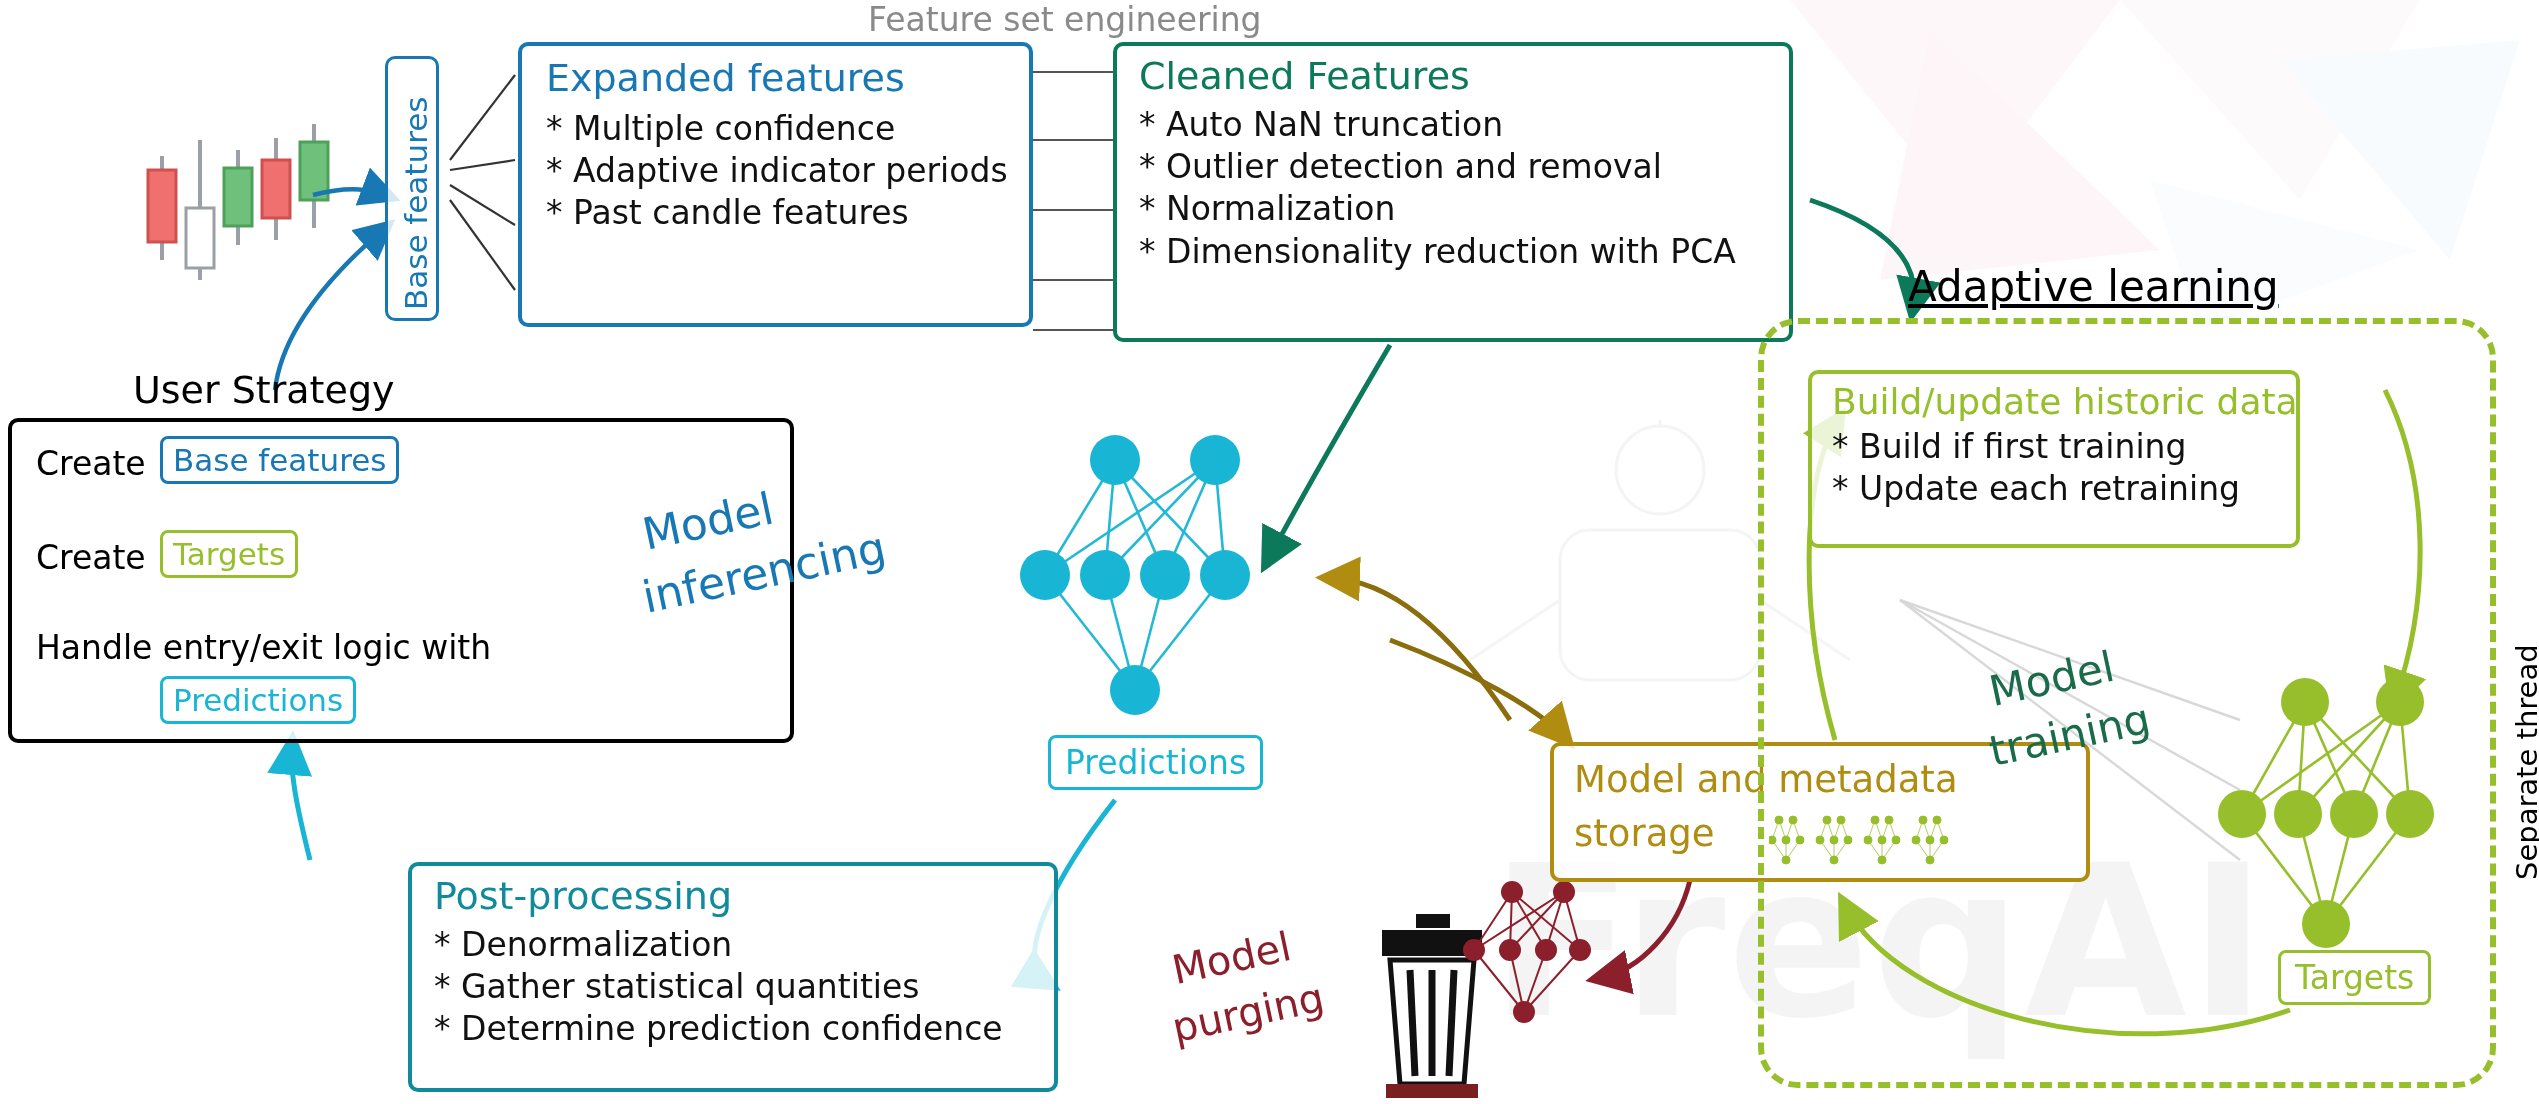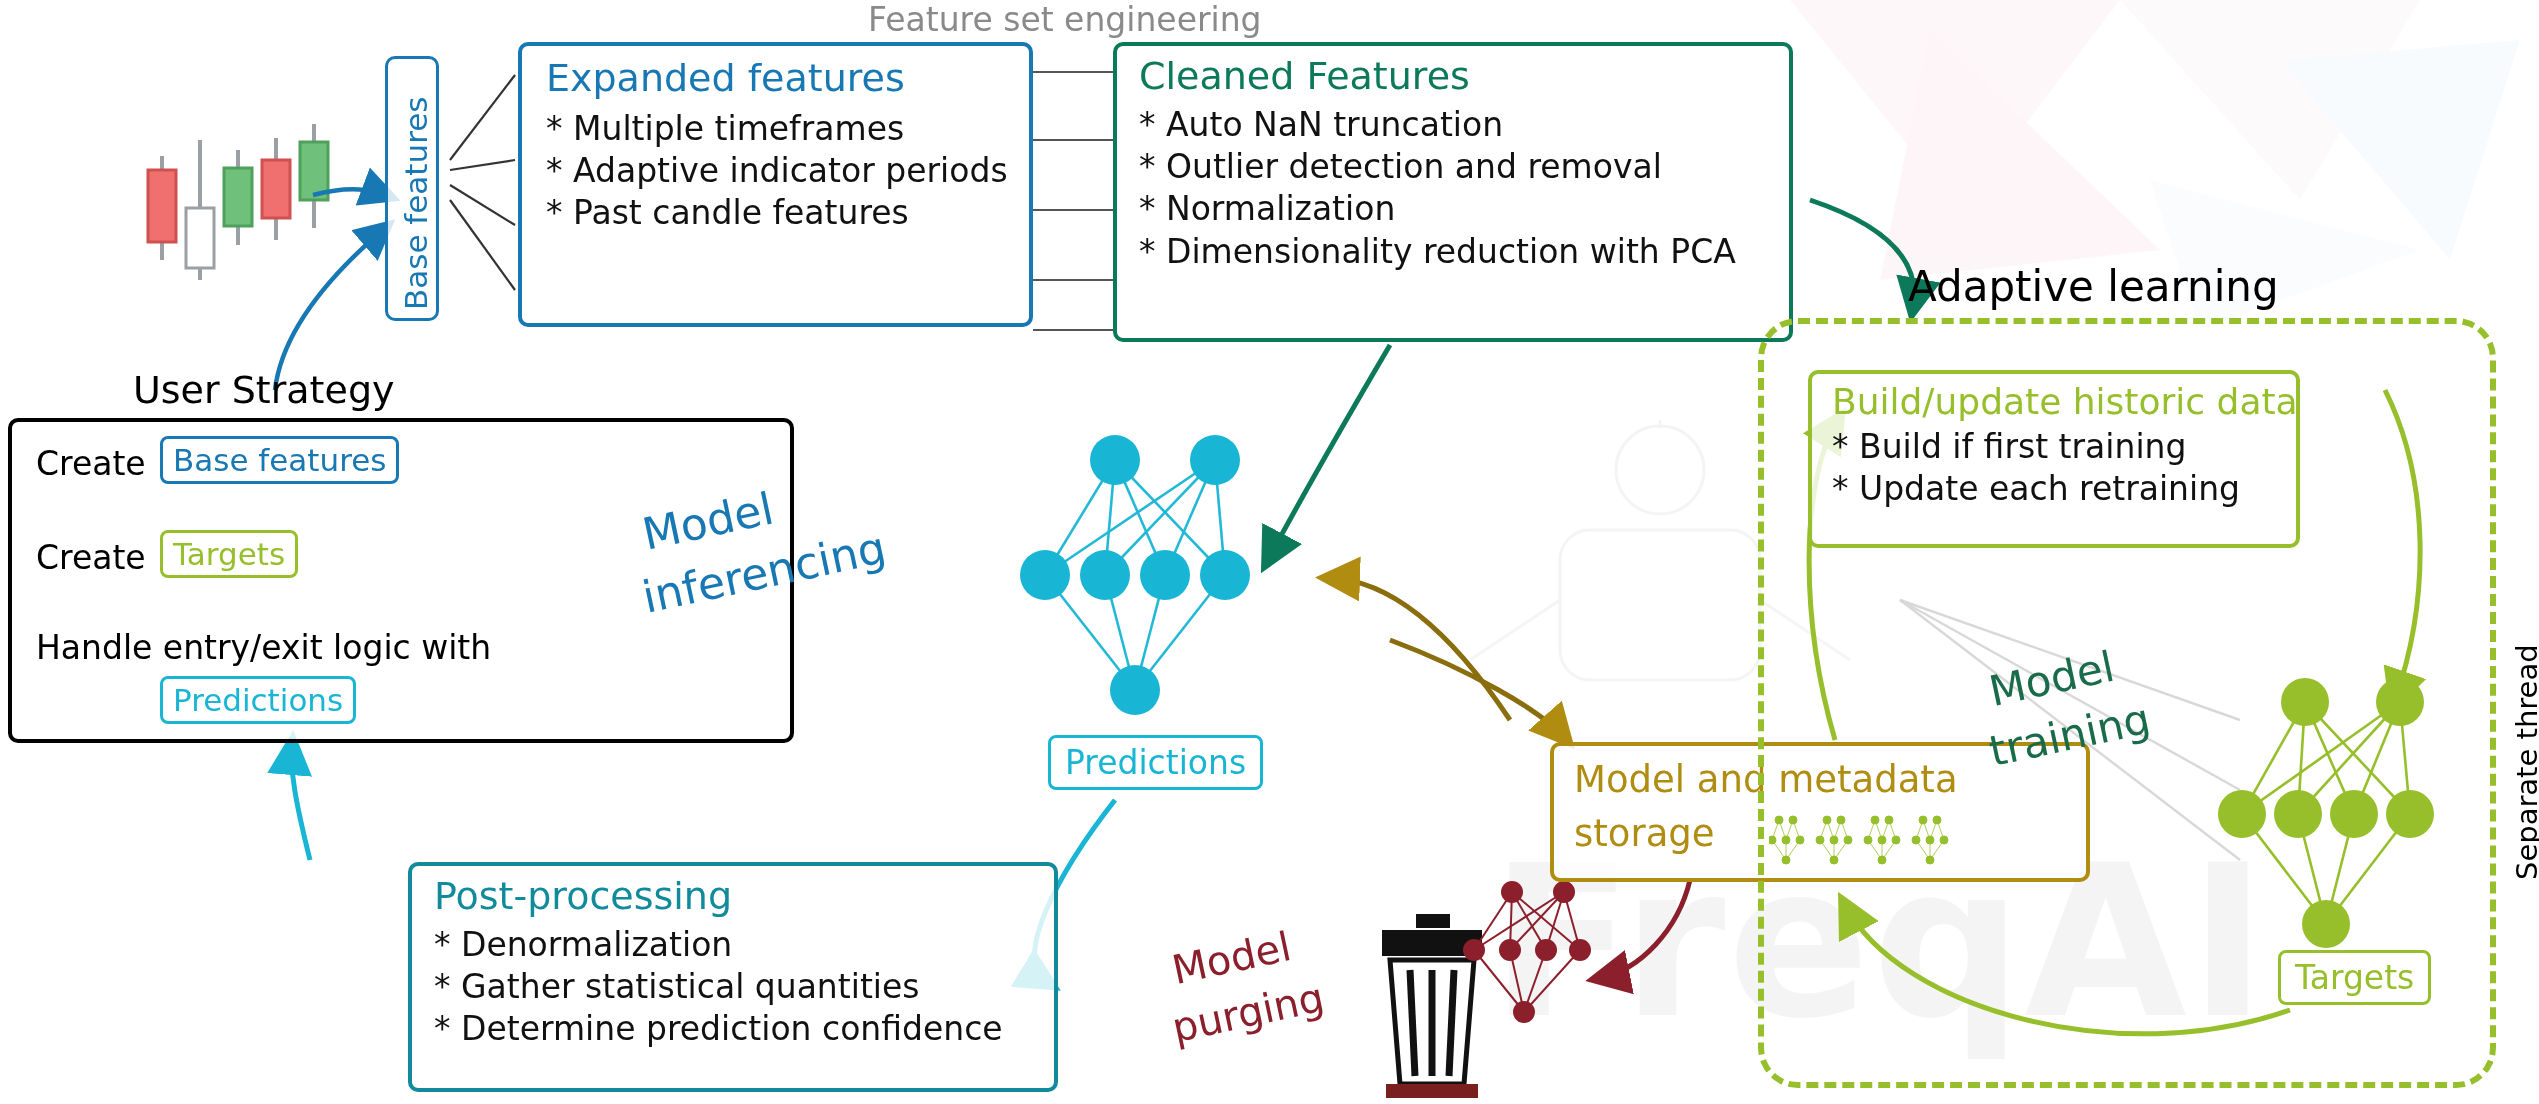--- a/index.html
+++ b/index.html
@@ -196,21 +196,21 @@
   </svg>
 
   <div class="abs c-gray" style="left:868px; top:0px; font-size:33px;">Feature set engineering</div>
 
   <div class="box" style="left:385px; top:56px; width:54px; height:265px; border:3px solid #1878b4;"></div>
   <div class="abs c-blue rot90" style="left:398px; top:310px; font-size:31px; white-space:nowrap;">Base features</div>
 
   <div class="box" style="left:518px; top:42px; width:515px; height:285px; border:4px solid #1878b4;">
     <div class="box-title c-blue" style="margin:12px 0 8px 24px;">Expanded features</div>
     <ul class="bullet-list" style="margin-left:24px;">
-      <li>* Multiple timeframes</li>
+      <li>* Multiple confidence</li>
       <li>* Adaptive indicator periods</li>
       <li>* Past candle features</li>
     </ul>
   </div>
 
   <div class="box" style="left:1113px; top:42px; width:680px; height:300px; border:4px solid #0c7a5a;">
     <div class="box-title c-green" style="margin:10px 0 6px 22px;">Cleaned Features</div>
     <ul class="bullet-list" style="margin-left:22px;">
       <li>* Auto NaN truncation</li>
       <li>* Outlier detection and removal</li>
@@ -353,21 +353,21 @@
       <g stroke="#96bf2b" stroke-width="0.9" fill="none" opacity="0.85">
         <path d="M10,12 L3,32 M10,12 L17,32 M24,12 L17,32 M24,12 L31,32 M3,32 L17,52 M17,32 L17,52 M31,32 L17,52"></path>
         <path d="M58,12 L51,32 M58,12 L65,32 M72,12 L65,32 M72,12 L79,32 M51,32 L65,52 M65,32 L65,52 M79,32 L65,52"></path>
         <path d="M106,12 L99,32 M106,12 L113,32 M120,12 L113,32 M120,12 L127,32 M99,32 L113,52 M113,32 L113,52 M127,32 L113,52"></path>
         <path d="M154,12 L147,32 M154,12 L161,32 M168,12 L161,32 M168,12 L175,32 M147,32 L161,52 M161,32 L161,52 M175,32 L161,52"></path>
       </g>
     </svg>
   </div>
 
   <div class="abs" style="left:1758px; top:318px; width:738px; height:770px; border:6px dashed #96bf2b; border-radius:40px; box-sizing:border-box; background:rgba(255,255,255,0.0);"></div>
-  <div class="abs c-black" style="left:1908px; top:262px; font-size:42px;">Adaptive learning</div>
+  <div class="abs c-black" style="left:1908px; top:262px; font-size:42px;text-decoration:underline;">Adaptive learning</div>
 
   <div class="abs c-black rot90" style="left:2510px; top:880px; font-size:29px; white-space:nowrap;">Separate thread</div>
 
   <div class="box" style="left:1808px; top:370px; width:492px; height:178px; border:4px solid #96bf2b;">
     <div class="box-title c-olive" style="margin:8px 0 4px 20px; font-size:36px;">Build/update historic data</div>
     <ul class="bullet-list" style="margin-left:20px;">
       <li>* Build if first training</li>
       <li>* Update each retraining</li>
     </ul>
   </div>

